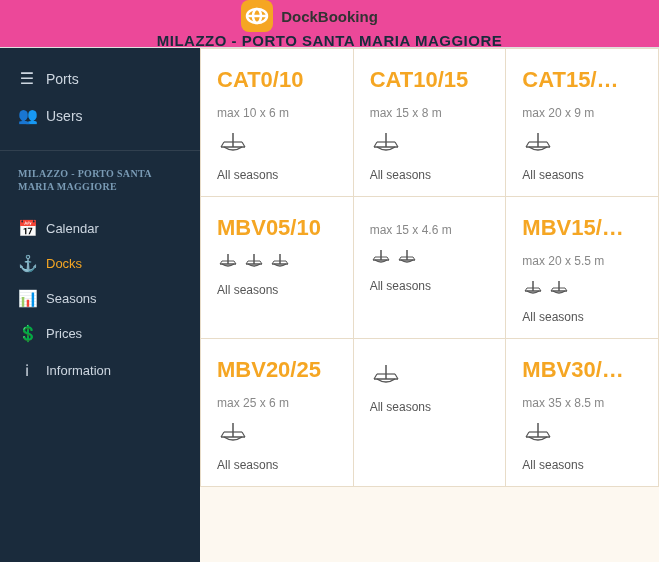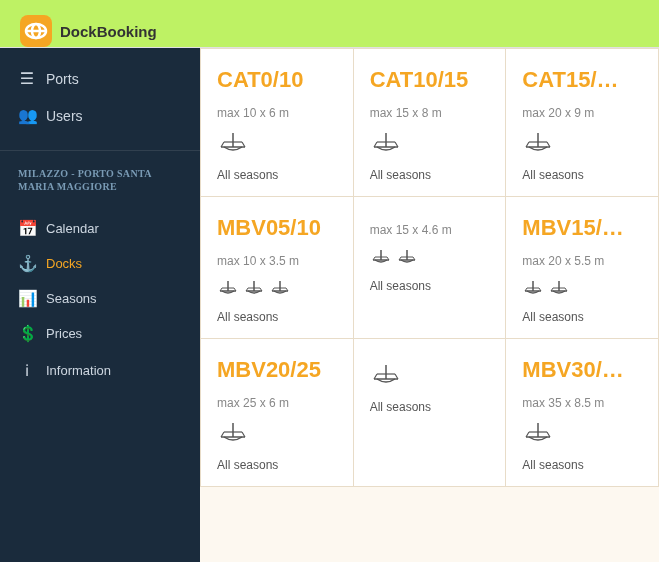--- a/index.html
+++ b/index.html
@@ -1,26 +1,27 @@
 <!DOCTYPE html>
 <html><head>
   <meta charset="utf-8">
   <style>
     * { box-sizing: border-box; margin: 0; padding: 0; }
     body { font-family: 'Segoe UI', Arial, sans-serif; display: flex; flex-direction: column; width: 659px; height: 562px; overflow: hidden; background: #f5f5f5; }
 
     
     .header {
-      background: #bef264;
+      background: #ec4899;
       height: 48px;
       display: flex;
-      align-items: flex-end;
+      align-items: center;
       padding: 0 20px;
       border-bottom: 1px solid #e0e0e0;
       flex-shrink: 0;
+      flex-direction: column;
     }
     .header-logo {
       display: flex;
       align-items: center;
       gap: 8px;
       margin-right: 40px;
     }
     .logo-icon {
       width: 32px;
       height: 32px;
@@ -153,20 +154,21 @@
 <div class="header">
   <div class="header-logo">
     <svg class="logo-icon" viewBox="0 0 32 32">
       <rect width="32" height="32" rx="8" fill="#f5a623"></rect>
       <ellipse cx="16" cy="16" rx="10" ry="7" fill="none" stroke="#fff" stroke-width="2.5"></ellipse>
       <ellipse cx="16" cy="16" rx="4" ry="7" fill="none" stroke="#fff" stroke-width="2.5"></ellipse>
       <line x1="6" y1="16" x2="26" y2="16" stroke="#fff" stroke-width="2.5"></line>
     </svg>
     <span class="logo-text">DockBooking</span>
   </div>
+  <span class="header-title">MILAZZO - PORTO SANTA MARIA MAGGIORE</span>
 </div>
 
 <div class="layout">
 
   <nav class="sidebar">
     <div class="sidebar-section">
       <div class="sidebar-item">
         <span class="sidebar-item-icon">☰</span>
         <span>Ports</span>
       </div>
@@ -247,21 +249,20 @@
     <path d="M7 14 Q16 20 25 14" stroke="#555" stroke-width="1.5" fill="none"></path>
     <line x1="4" y1="14" x2="7" y2="9" stroke="#555" stroke-width="1.2"></line>
     <line x1="28" y1="14" x2="25" y2="9" stroke="#555" stroke-width="1.2"></line>
     <line x1="7" y1="9" x2="25" y2="9" stroke="#555" stroke-width="1.2"></line>
   </svg>
           </div>
     <div class="card-season">All seasons</div>
   </div>
         <div class="dock-card">
     <div class="card-title">MBV05/10</div>
-    <div class="card-dims">max 10 x 3.5 m</div>
     <div class="card-boat-icons">
             <svg width="22" height="16" viewBox="0 0 22 16" fill="none" xmlns="http://www.w3.org/2000/svg" style="display:inline-block">
     <line x1="11" y1="0" x2="11" y2="10" stroke="#555" stroke-width="1.5"></line>
     <line x1="3" y1="10" x2="19" y2="10" stroke="#555" stroke-width="1.5"></line>
     <path d="M5 10 Q11 14 17 10" stroke="#555" stroke-width="1.5" fill="none"></path>
     <line x1="3" y1="10" x2="5" y2="7" stroke="#555" stroke-width="1"></line>
     <line x1="19" y1="10" x2="17" y2="7" stroke="#555" stroke-width="1"></line>
     <line x1="5" y1="7" x2="17" y2="7" stroke="#555" stroke-width="1"></line>
   </svg>
             <svg width="22" height="16" viewBox="0 0 22 16" fill="none" xmlns="http://www.w3.org/2000/svg" style="display:inline-block">

